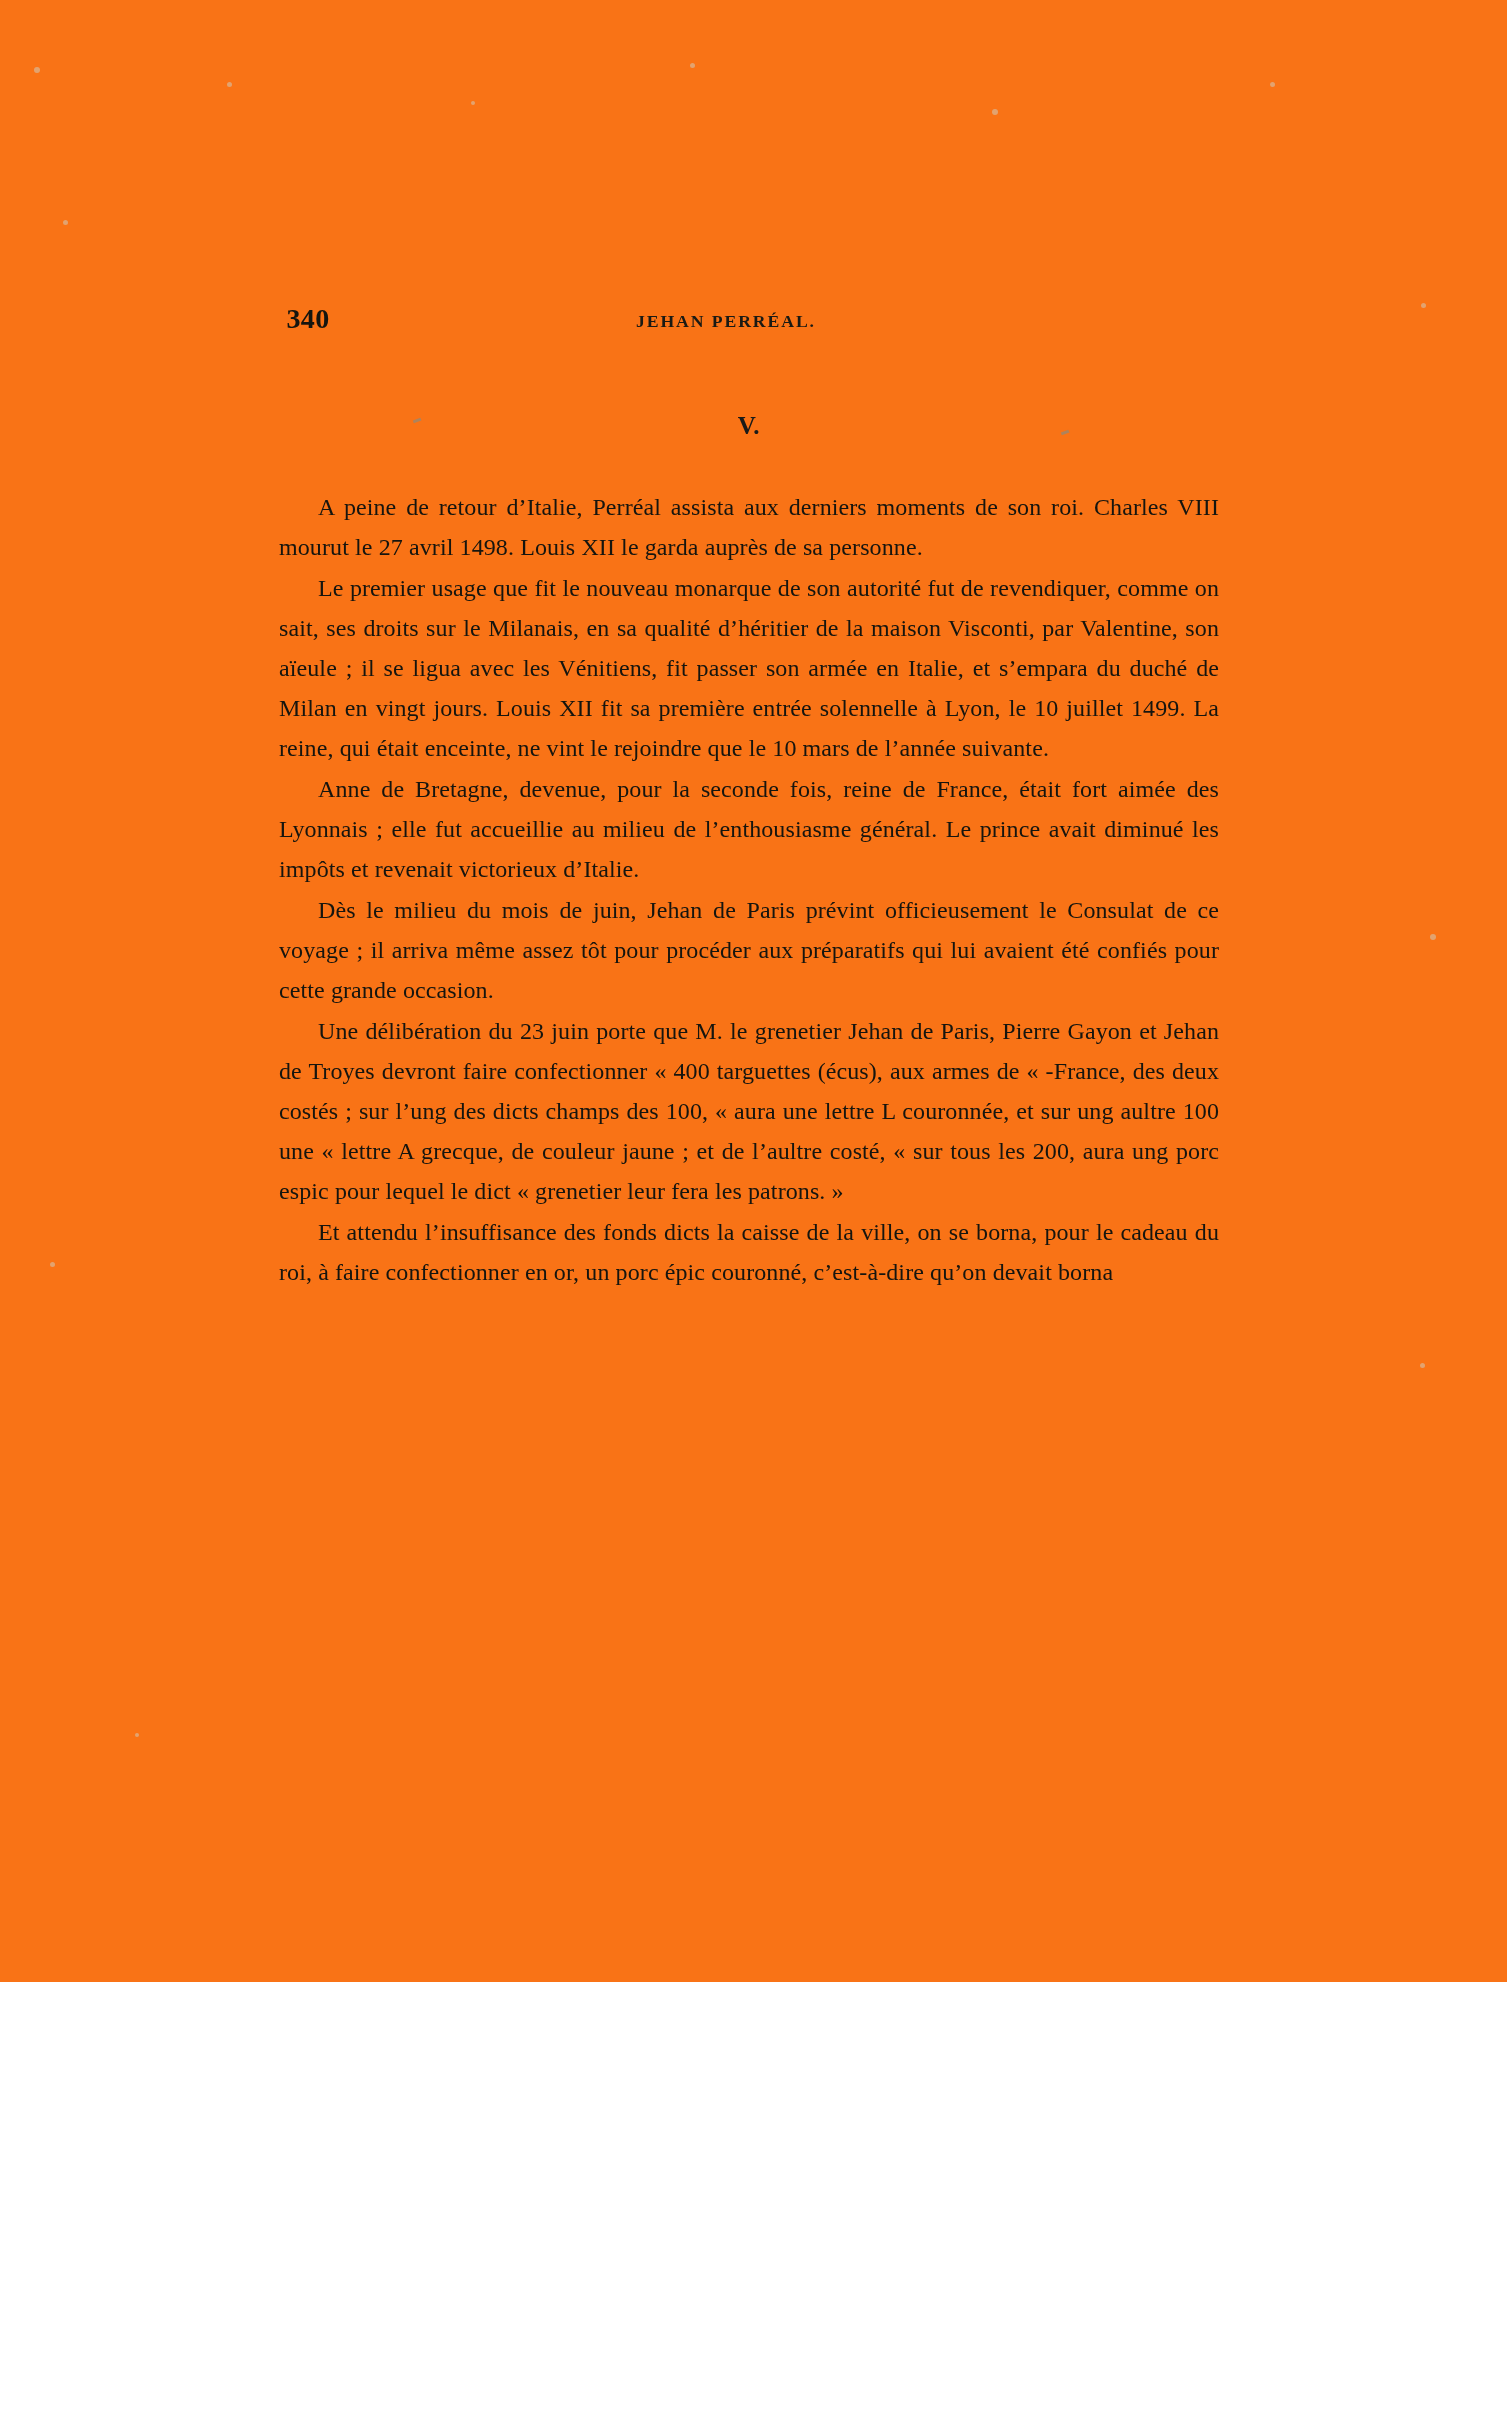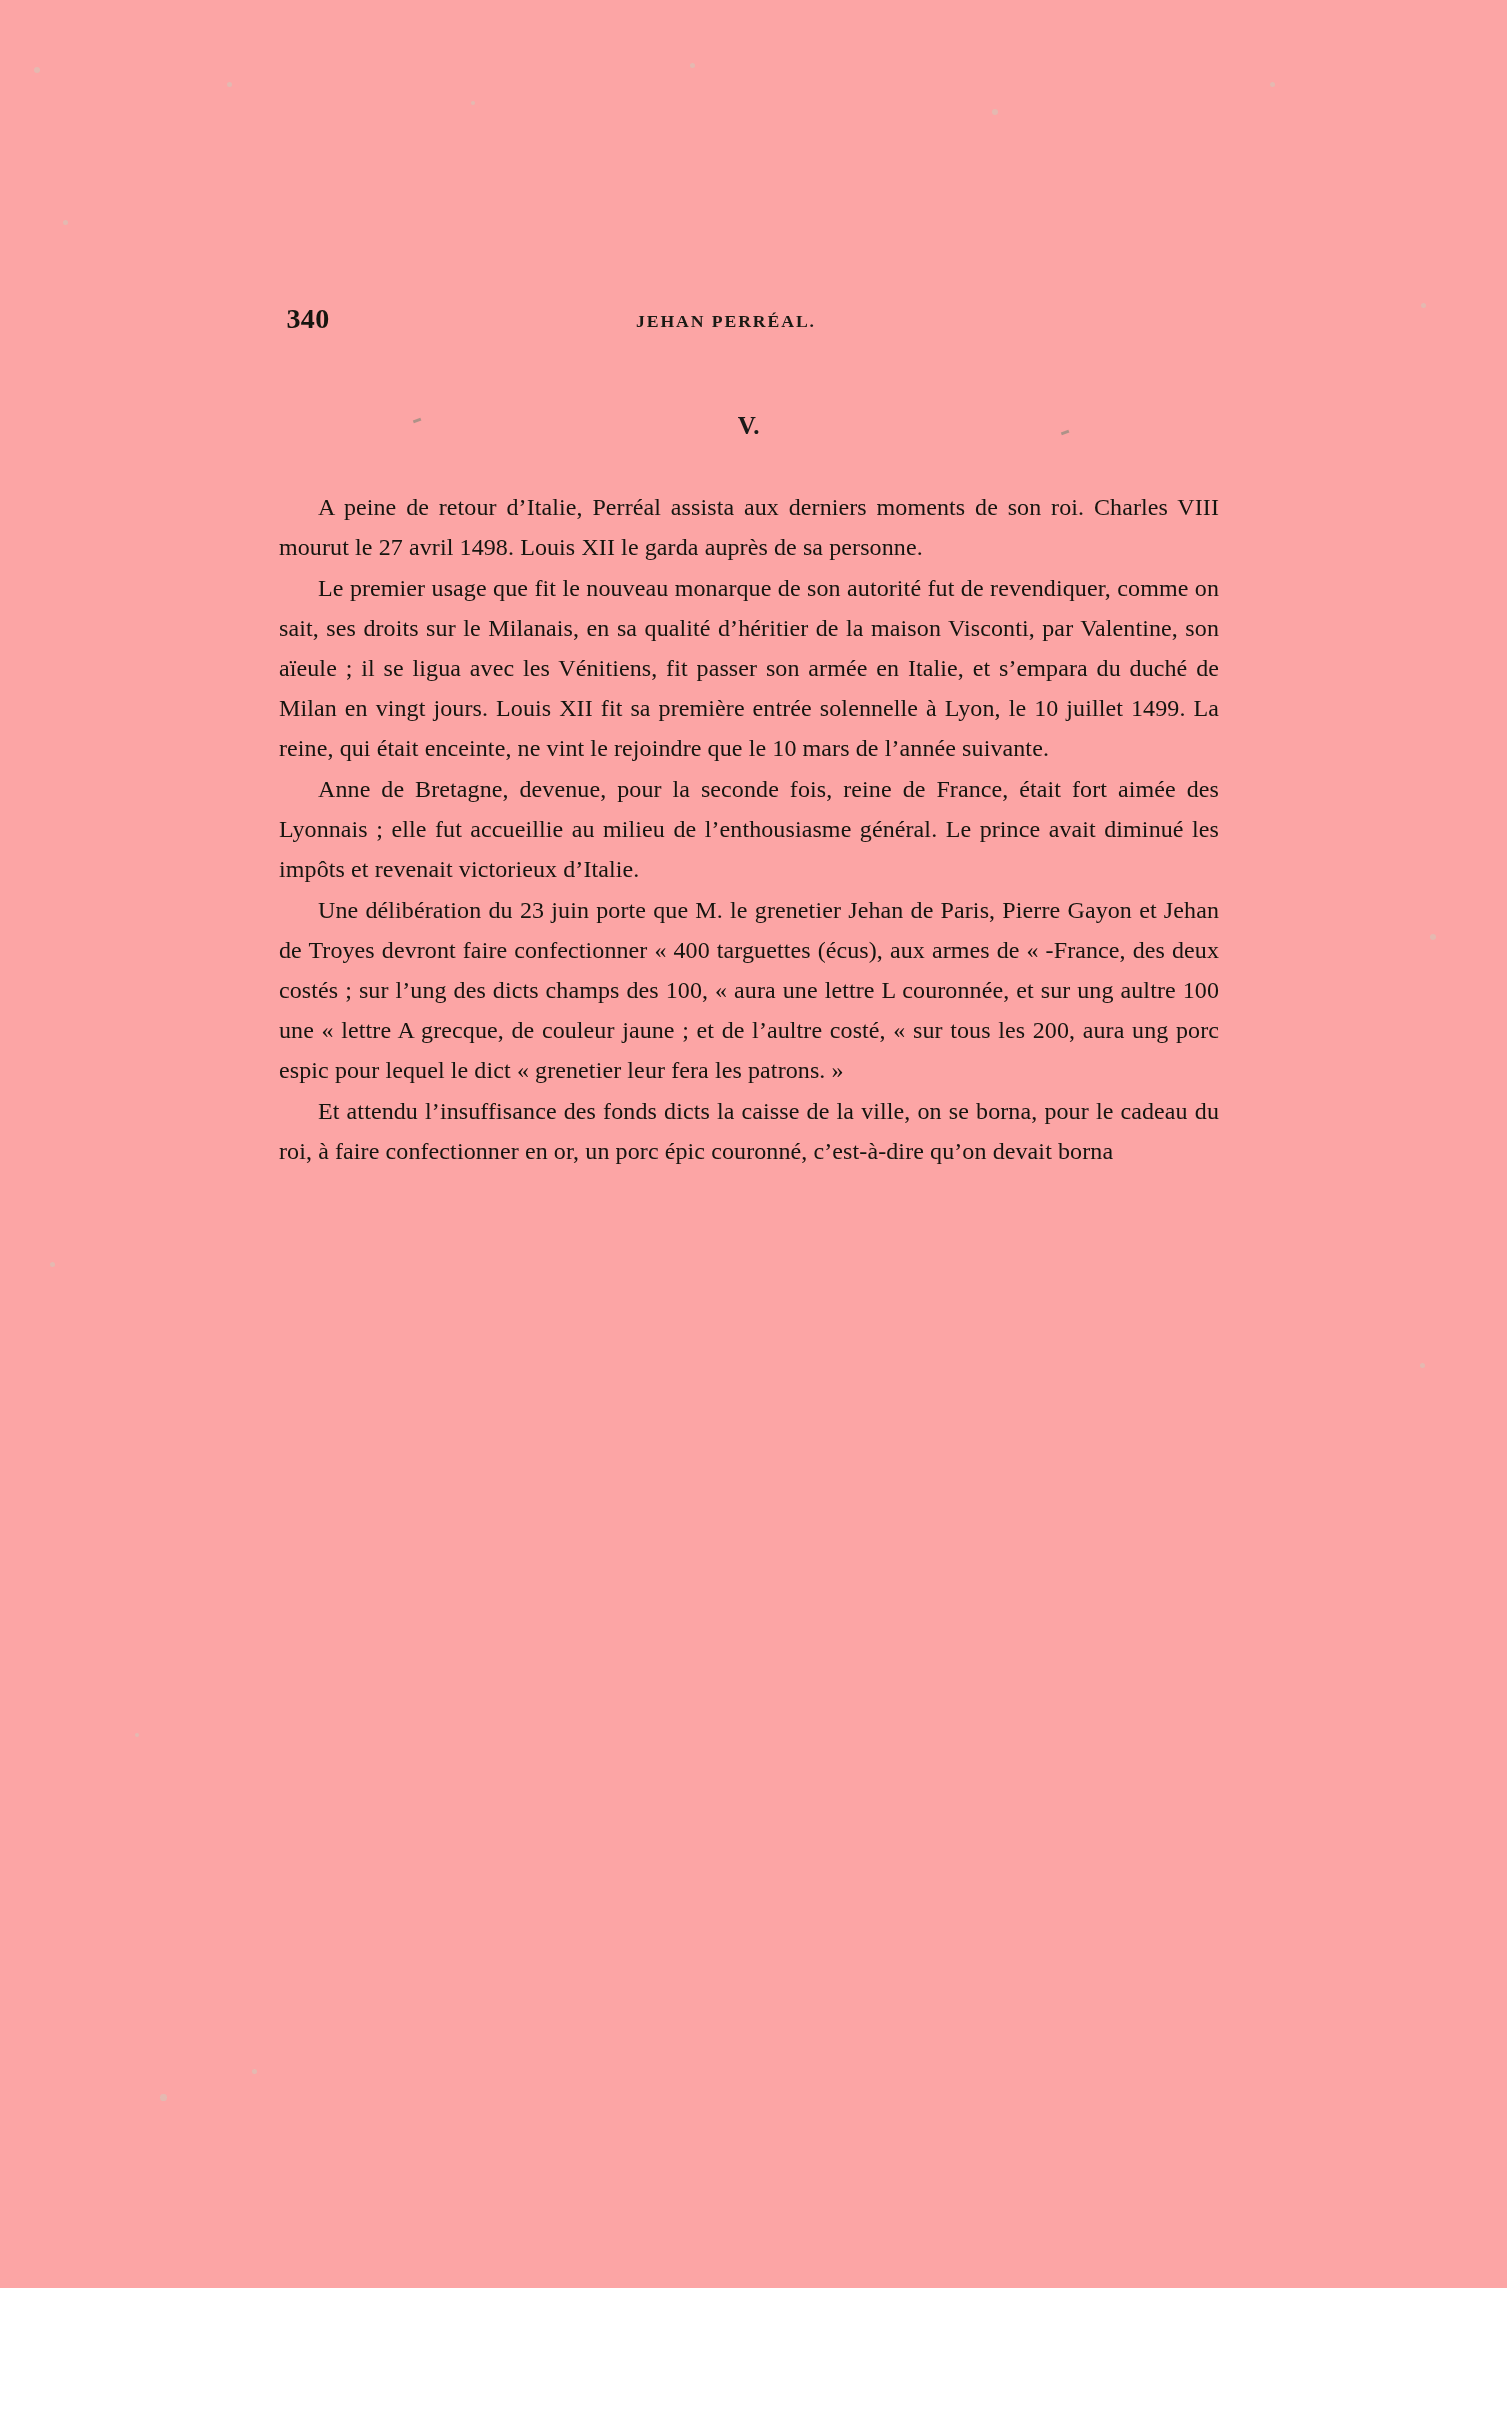--- a/index.html
+++ b/index.html
@@ -11,22 +11,22 @@
     width: 1507px;
     height: 2426px;
     position: relative;
     font-family: "Liberation Serif", serif;
     color: #1a1a18;
   }
   .page {
     position: absolute;
     left: 0; top: 0;
     width: 1507px;
-    height: 2288px;
-    background: #fca5a5;
+    height: 1982px;
+    background: #f97316;
     overflow: hidden;
   }
   
   .speck {
     position: absolute;
     background: #cfcabb;
     border-radius: 50%;
     opacity: .55;
   }
   .content {
@@ -123,20 +123,21 @@
 
     <div class="section-number">
       <span class="tick-left"></span>
       <span>V.</span>
       <span class="tick-right"></span>
     </div>
 
     <p class="indent">A peine de retour d’Italie, Perréal assista aux derniers moments de son roi. Charles VIII mourut le 27 avril 1498. Louis XII le garda auprès de sa personne.</p>
     <p class="indent">Le premier usage que fit le nouveau monarque de son autorité fut de revendiquer, comme on sait, ses droits sur le Milanais, en sa qualité d’héritier de la maison Visconti, par Valentine, son aïeule ; il se ligua avec les Vénitiens, fit passer son armée en Italie, et s’empara du duché de Milan en vingt jours. Louis XII fit sa première entrée solennelle à Lyon, le 10 juillet 1499. La reine, qui était enceinte, ne vint le rejoindre que le 10 mars de l’année suivante.</p>
     <p class="indent">Anne de Bretagne, devenue, pour la seconde fois, reine de France, était fort aimée des Lyonnais ; elle fut accueillie au milieu de l’enthousiasme général. Le prince avait diminué les impôts et revenait victorieux d’Italie.</p>
+    <p class="indent">Dès le milieu du mois de juin, Jehan de Paris prévint officieusement le Consulat de ce voyage ; il arriva même assez tôt pour procéder aux préparatifs qui lui avaient été confiés pour cette grande occasion.</p>
 
     <p class="indent"><span>Une délibération du 23 juin porte que M. le </span><span class="it">grenetier</span><span> Jehan de Paris, Pierre Gayon et Jehan de Troyes devront faire confectionner « 400 targuettes (écus), aux armes de « -France, des deux costés ; sur l’ung des dicts champs des 100, « aura une lettre L couronnée, et sur ung aultre 100 une « lettre A grecque, de couleur jaune ; et de l’aultre costé, « sur tous les 200, aura ung porc espic pour </span><span class="it">lequel le dict</span> <span>« </span><span class="it">grenetier leur fera les patrons.</span><span> »</span></p>
 
     <p class="indent"><span>Et attendu l’insuffisance des fonds dicts la caisse de la ville, on se borna, pour le cadeau du roi, à faire confectionner en or, </span><span class="it">un porc épic couronné,</span><span> c’est-à-dire qu’on devait borna</span></p>
 
   </div>
 </div>
 
 
 </body></html>

